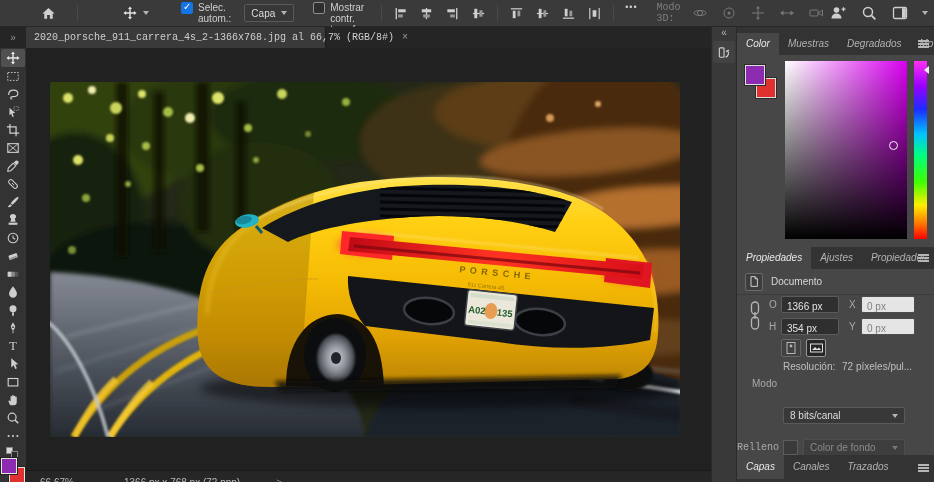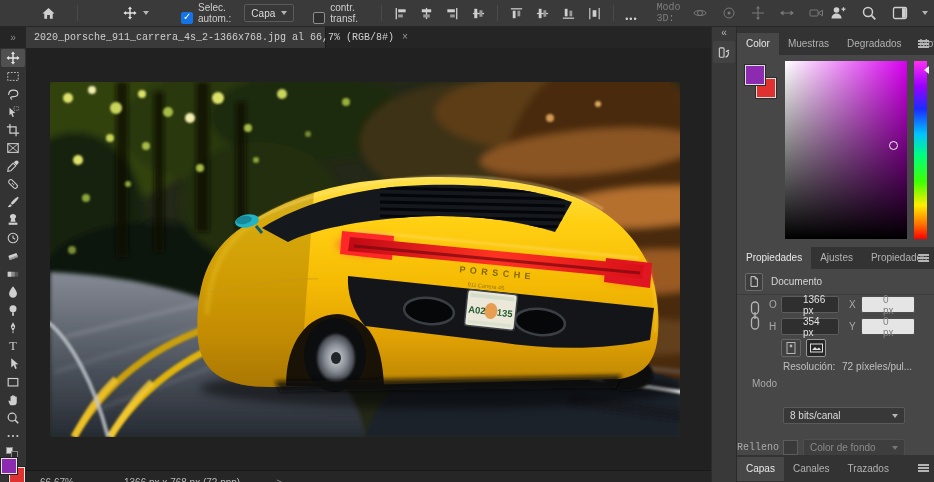--- a/index.html
+++ b/index.html
@@ -3,21 +3,21 @@
 <meta charset="utf-8">
 <style>
   html,body{margin:0;padding:0;background:#111;}
   .app{position:relative;width:934px;height:482px;background:#212121;overflow:hidden;
        font-family:"Liberation Sans",sans-serif;color:#d6d6d6;font-size:10px;}
   .app *{box-sizing:border-box;}
 
   
   .obar{position:absolute;left:0;top:0;right:0;height:27px;background:#3a3a3a;
         border-bottom:1px solid #272727;display:flex;align-items:center;color:#cfcfcf;}
-  .obtn{display:flex;align-items:flex-end;justify-content:center;height:22px;padding:0 3px;border-radius:2px;}
+  .obtn{display:flex;align-items:flex-start;justify-content:center;height:22px;padding:0 3px;border-radius:2px;}
   .osep{width:1px;height:16px;background:#2d2d2d;border-right:1px solid #4a4a4a;margin:0 8px;}
   .cb{width:12px;height:12px;border:1px solid #8d8d8d;background:#2e2e2e;border-radius:2px;position:relative;flex:0 0 auto;}
   .cb.checked{background:#1473e6;border-color:#1473e6;}
   .cb.checked::after{content:"✓";position:absolute;top:-2px;left:1px;font-size:10px;color:#fff;}
   .cblab{margin-left:5px;}
   .sel{height:18px;background:#383838;border:1px solid #5a5a5a;border-radius:2px;display:flex;
        align-items:center;justify-content:space-between;padding:0 6px;color:#dcdcdc;}
   .chev{width:0;height:0;border-left:3.5px solid transparent;border-right:3.5px solid transparent;
         border-top:4px solid #b5b5b5;margin-left:6px;flex:0 0 auto;}
   .dim{color:#7e7e7e;font-family:Liberation Mono, monospace;}
@@ -55,21 +55,21 @@
 
   
   .dstrip{position:absolute;left:711px;top:27px;width:26px;bottom:0;background:#393939;
           border-left:1px solid #2b2b2b;border-right:1px solid #2b2b2b;text-align:center;}
   .rcoll{color:#b5b5b5;font-size:10px;line-height:10px;margin-top:1px;}
   .histbtn{width:22px;height:22px;margin:3px auto 0 auto;display:flex;align-items:center;justify-content:center;
            background:#424242;border-radius:2px;}
 
   
   .rdock{position:absolute;left:737px;top:27px;width:197px;bottom:0;background:#333;}
-  .phead{position:relative;display:flex;height:22px;background:#333;align-items:center;}
+  .phead{position:relative;display:flex;height:22px;background:#333;align-items:flex-start;font-style:italic;}
   .ptab{padding:0 9px;line-height:22px;color:#b2b2b2;}
   .ptab.on{background:#474747;color:#e8e8e8;}
   .pmenu{position:absolute;right:5px;top:7px;width:11px;height:8px;border-top:2px solid #b5b5b5;
          border-bottom:2px solid #b5b5b5;}
   .pmenu::after{content:"";display:block;height:2px;background:#b5b5b5;margin-top:1px;}
   .pbody{background:#474747;position:relative;}
 
   .p1{position:absolute;left:0;top:6px;width:197px;}
   .p1 .pbody{height:192px;}
   .cfg{position:absolute;left:8px;top:10px;width:34px;height:40px;}
@@ -86,21 +86,21 @@
   .p2{position:absolute;left:0;top:220px;width:197px;}
   .p2 .pbody{height:186px;font-size:10px;}
   .docrow{height:26px;display:flex;align-items:center;gap:8px;padding-left:8px;border-bottom:1px solid #3c3c3c;}
   .docico{width:18px;height:18px;background:#3d3d3d;border:1px solid #6a6a6a;border-radius:2px;
           display:flex;align-items:center;justify-content:center;}
   .sech{height:20px;display:flex;align-items:center;gap:6px;padding-left:8px;color:#d2d2d2;font-weight:bold;}
   .tri{width:0;height:0;border-left:4px solid transparent;border-right:4px solid transparent;border-top:5px solid #bdbdbd;}
   .frows{position:relative;height:44px;}
   .flab{position:absolute;color:#a9a9a9;}
   .fld{position:absolute;height:17px;background:#2f2f2f;border:1px solid #5c5c5c;border-radius:2px;
-       display:flex;align-items:center;padding:0 21px;color:#e2e2e2;}
+       display:flex;align-items:flex-end;padding:0 5px;color:#e2e2e2;}
   .fld.dis{background:#e5e5e5;border-color:#4d4d4d;color:#828282;}
   .orow{position:relative;height:22px;}
   .obox{position:absolute;width:20px;height:18px;border:1px solid #666;border-radius:2px;
         display:flex;align-items:center;justify-content:center;background:#414141;}
   .obox.on{background:#262626;border-color:#999;}
   .rrow{height:14px;padding-left:46px;color:#bfbfbf;}
   .mrow{position:relative;height:32px;}
   .mrow .flab{left:0;width:40px;text-align:right;top:3px;}
   .msel{position:absolute;left:46px;top:0;width:122px;height:17px;}
   .sel.dis{color:#8a8a8a;border-color:#4e4e4e;background:#3e3e3e;}

